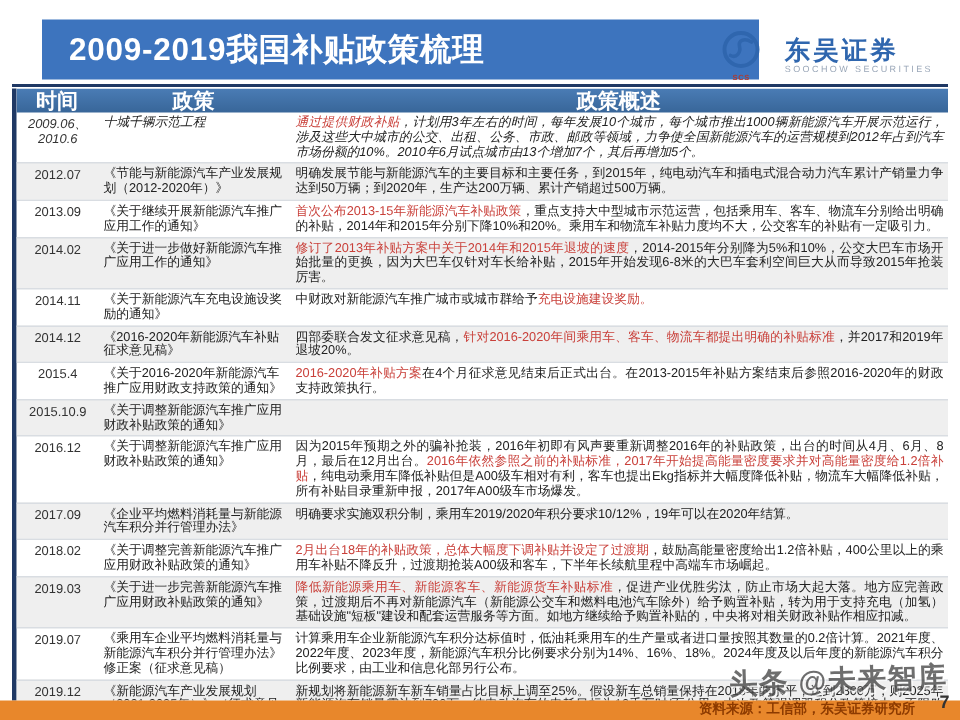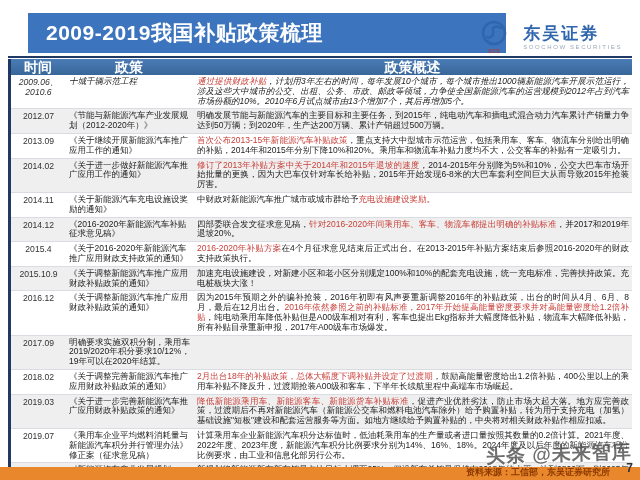--- a/index.html
+++ b/index.html
@@ -139,29 +139,29 @@
         <div class="td desc"><span>四部委联合发文征求意见稿，</span><span class="hl">针对2016-2020年间乘用车、客车、物流车都提出明确的补贴标准</span><span>，并2017和2019年退坡20%。</span></div>
       </div>
       <div class="tr">
         <div class="td date">2015.4</div>
         <div class="td policy">《关于2016-2020年新能源汽车推广应用财政支持政策的通知》</div>
         <div class="td desc"><span class="hl">2016-2020年补贴方案</span><span>在4个月征求意见结束后正式出台。在2013-2015年补贴方案结束后参照2016-2020年的财政支持政策执行。</span></div>
       </div>
       <div class="tr alt">
         <div class="td date">2015.10.9</div>
         <div class="td policy">《关于调整新能源汽车推广应用财政补贴政策的通知》</div>
-        <div class="td desc"><span>加速充电设施建设，对新建小区和老小区分别规定100%和10%的配套充电设施，统一充电标准，完善扶持政策。充电桩板块大涨！</span></div>
       </div>
       <div class="tr">
         <div class="td date">2016.12</div>
         <div class="td policy">《关于调整新能源汽车推广应用财政补贴政策的通知》</div>
         <div class="td desc"><span>因为2015年预期之外的骗补抢装，2016年初即有风声要重新调整2016年的补贴政策，出台的时间从4月、6月、8月，最后在12月出台。</span><span class="hl">2016年依然参照之前的补贴标准，2017年开始提高能量密度要求并对高能量密度给1.2倍补贴</span><span>，纯电动乘用车降低补贴但是A00级车相对有利，客车也提出Ekg指标并大幅度降低补贴，物流车大幅降低补贴，所有补贴目录重新申报，2017年A00级车市场爆发。</span></div>
       </div>
       <div class="tr alt">
         <div class="td date">2017.09</div>
+        <div class="td policy">《企业平均燃料消耗量与新能源汽车积分并行管理办法》</div>
         <div class="td desc"><span>明确要求实施双积分制，乘用车2019/2020年积分要求10/12%，19年可以在2020年结算。</span></div>
       </div>
       <div class="tr">
         <div class="td date">2018.02</div>
         <div class="td policy">《关于调整完善新能源汽车推广应用财政补贴政策的通知》</div>
         <div class="td desc"><span class="hl">2月出台18年的补贴政策，总体大幅度下调补贴并设定了过渡期</span><span>，鼓励高能量密度给出1.2倍补贴，400公里以上的乘用车补贴不降反升，过渡期抢装A00级和客车，下半年长续航里程中高端车市场崛起。</span></div>
       </div>
       <div class="tr alt">
         <div class="td date">2019.03</div>
         <div class="td policy">《关于进一步完善新能源汽车推广应用财政补贴政策的通知》</div>

